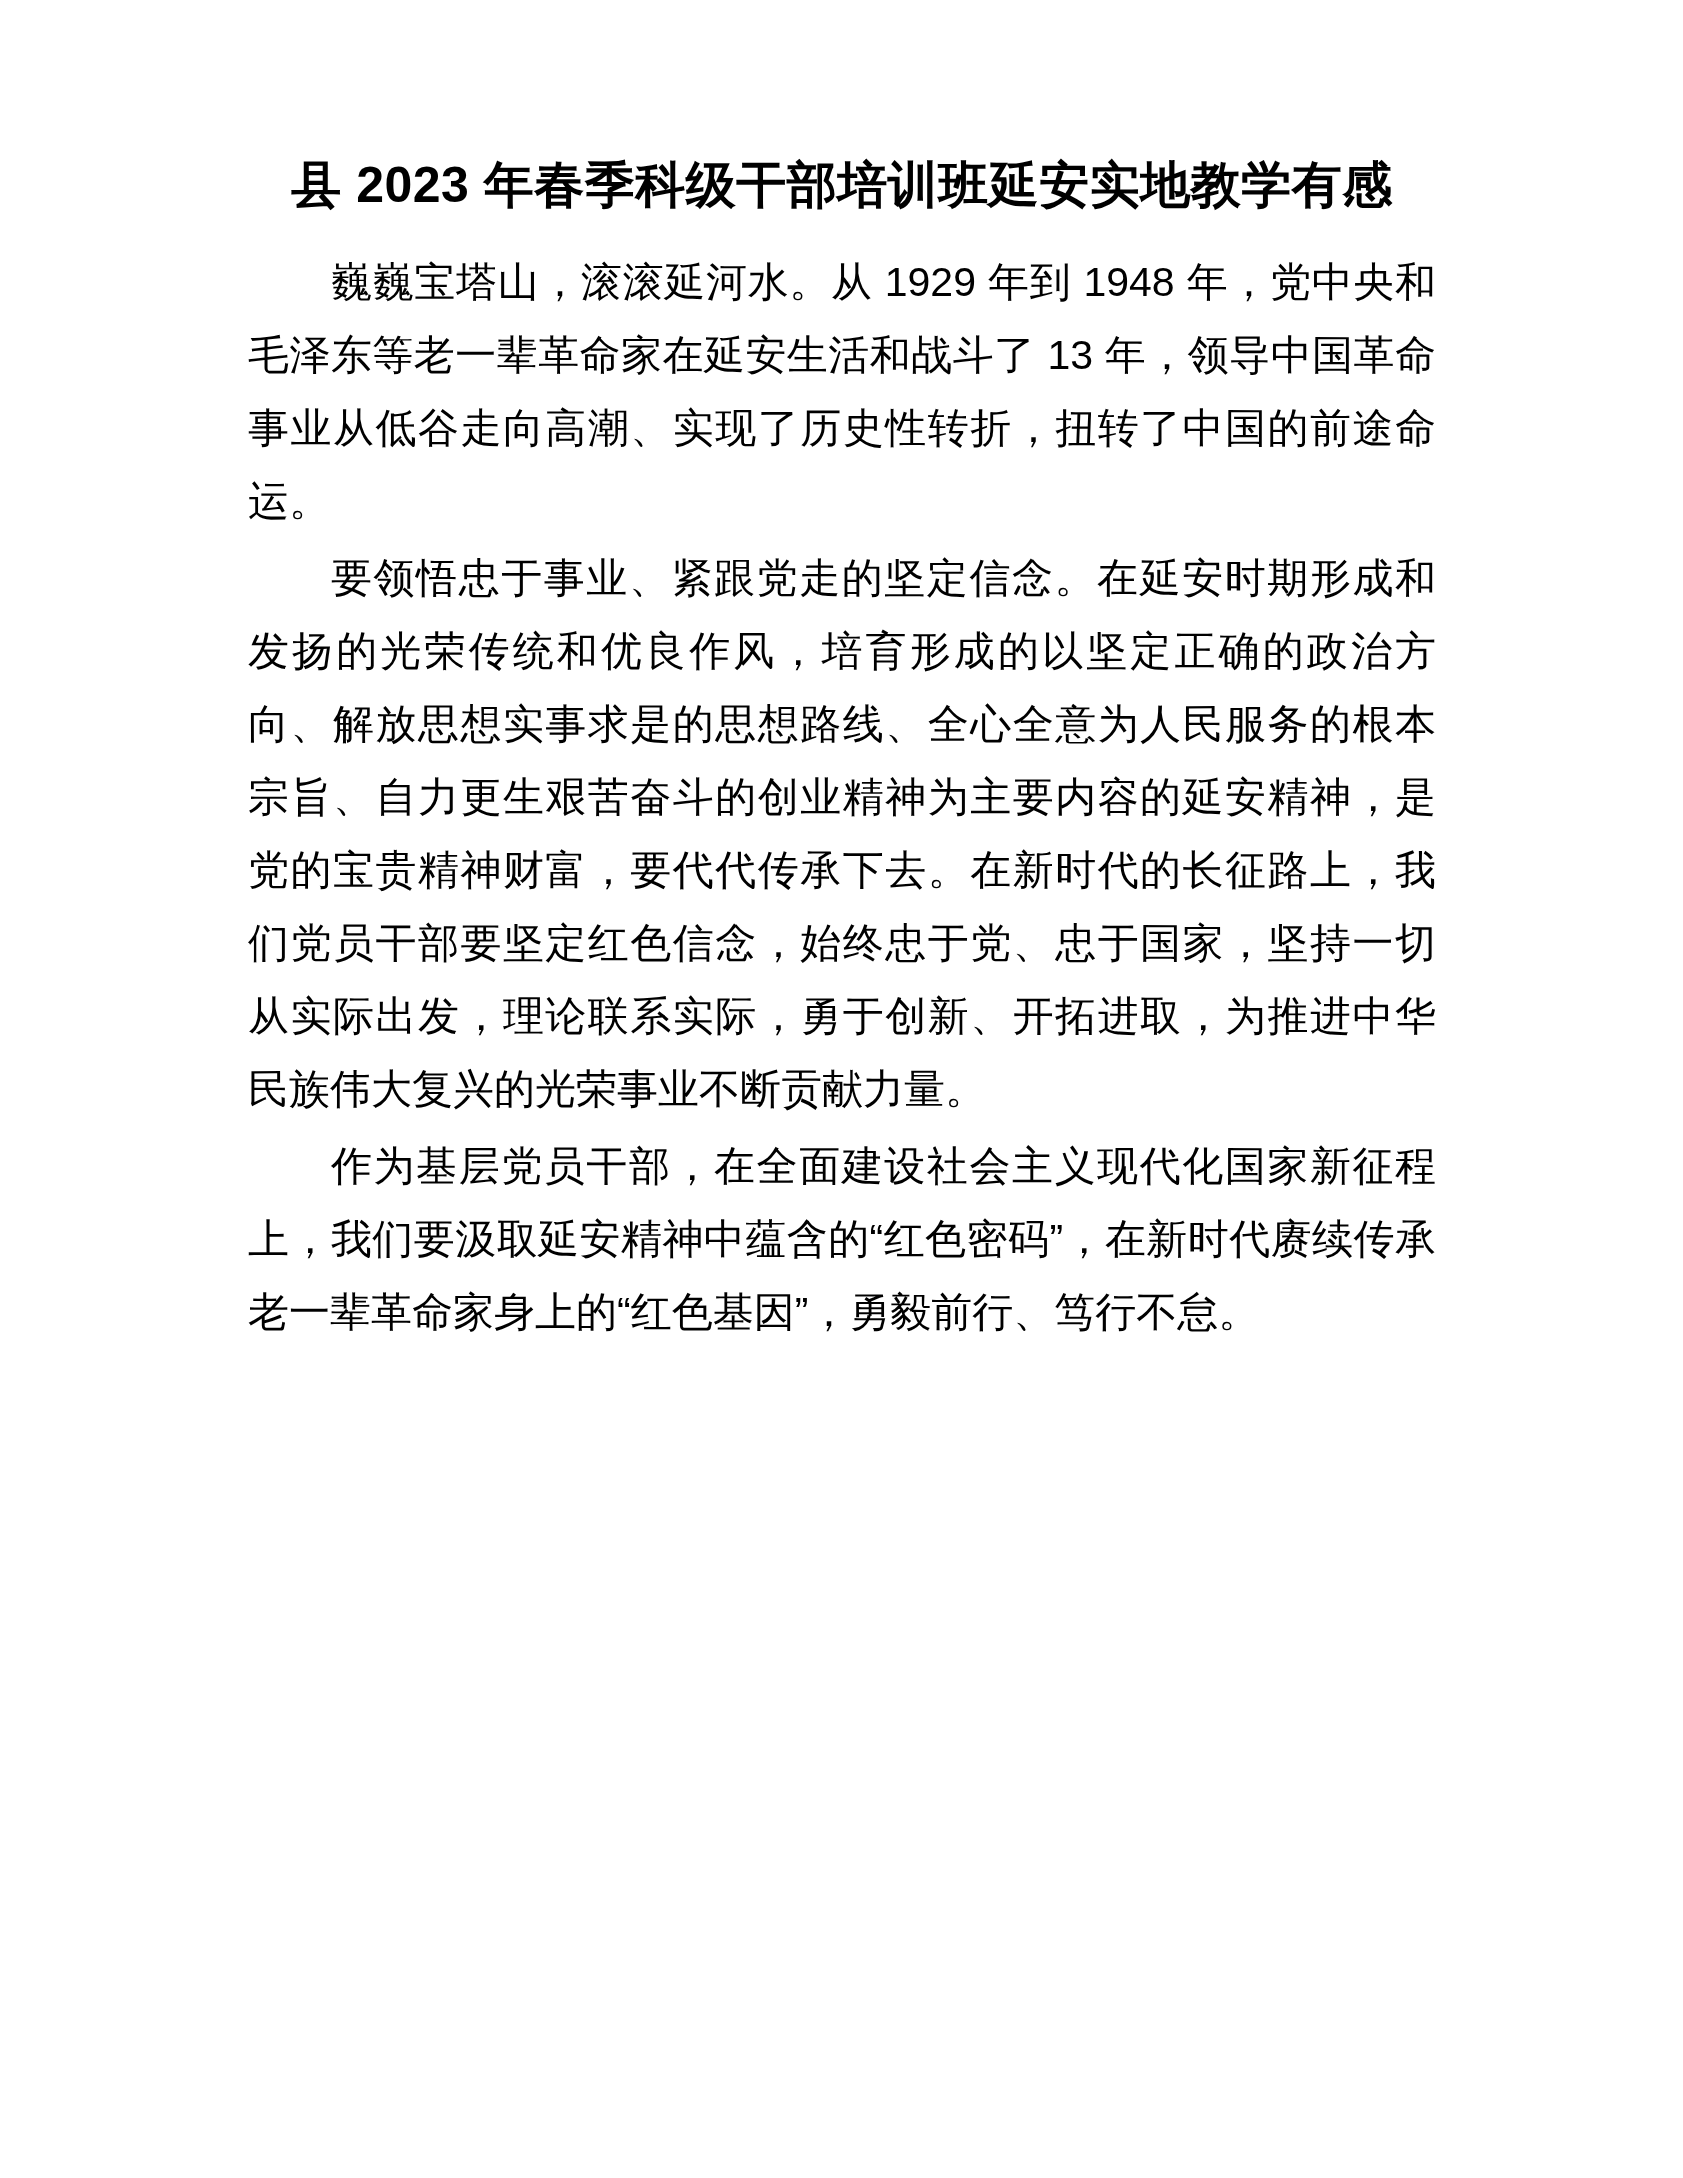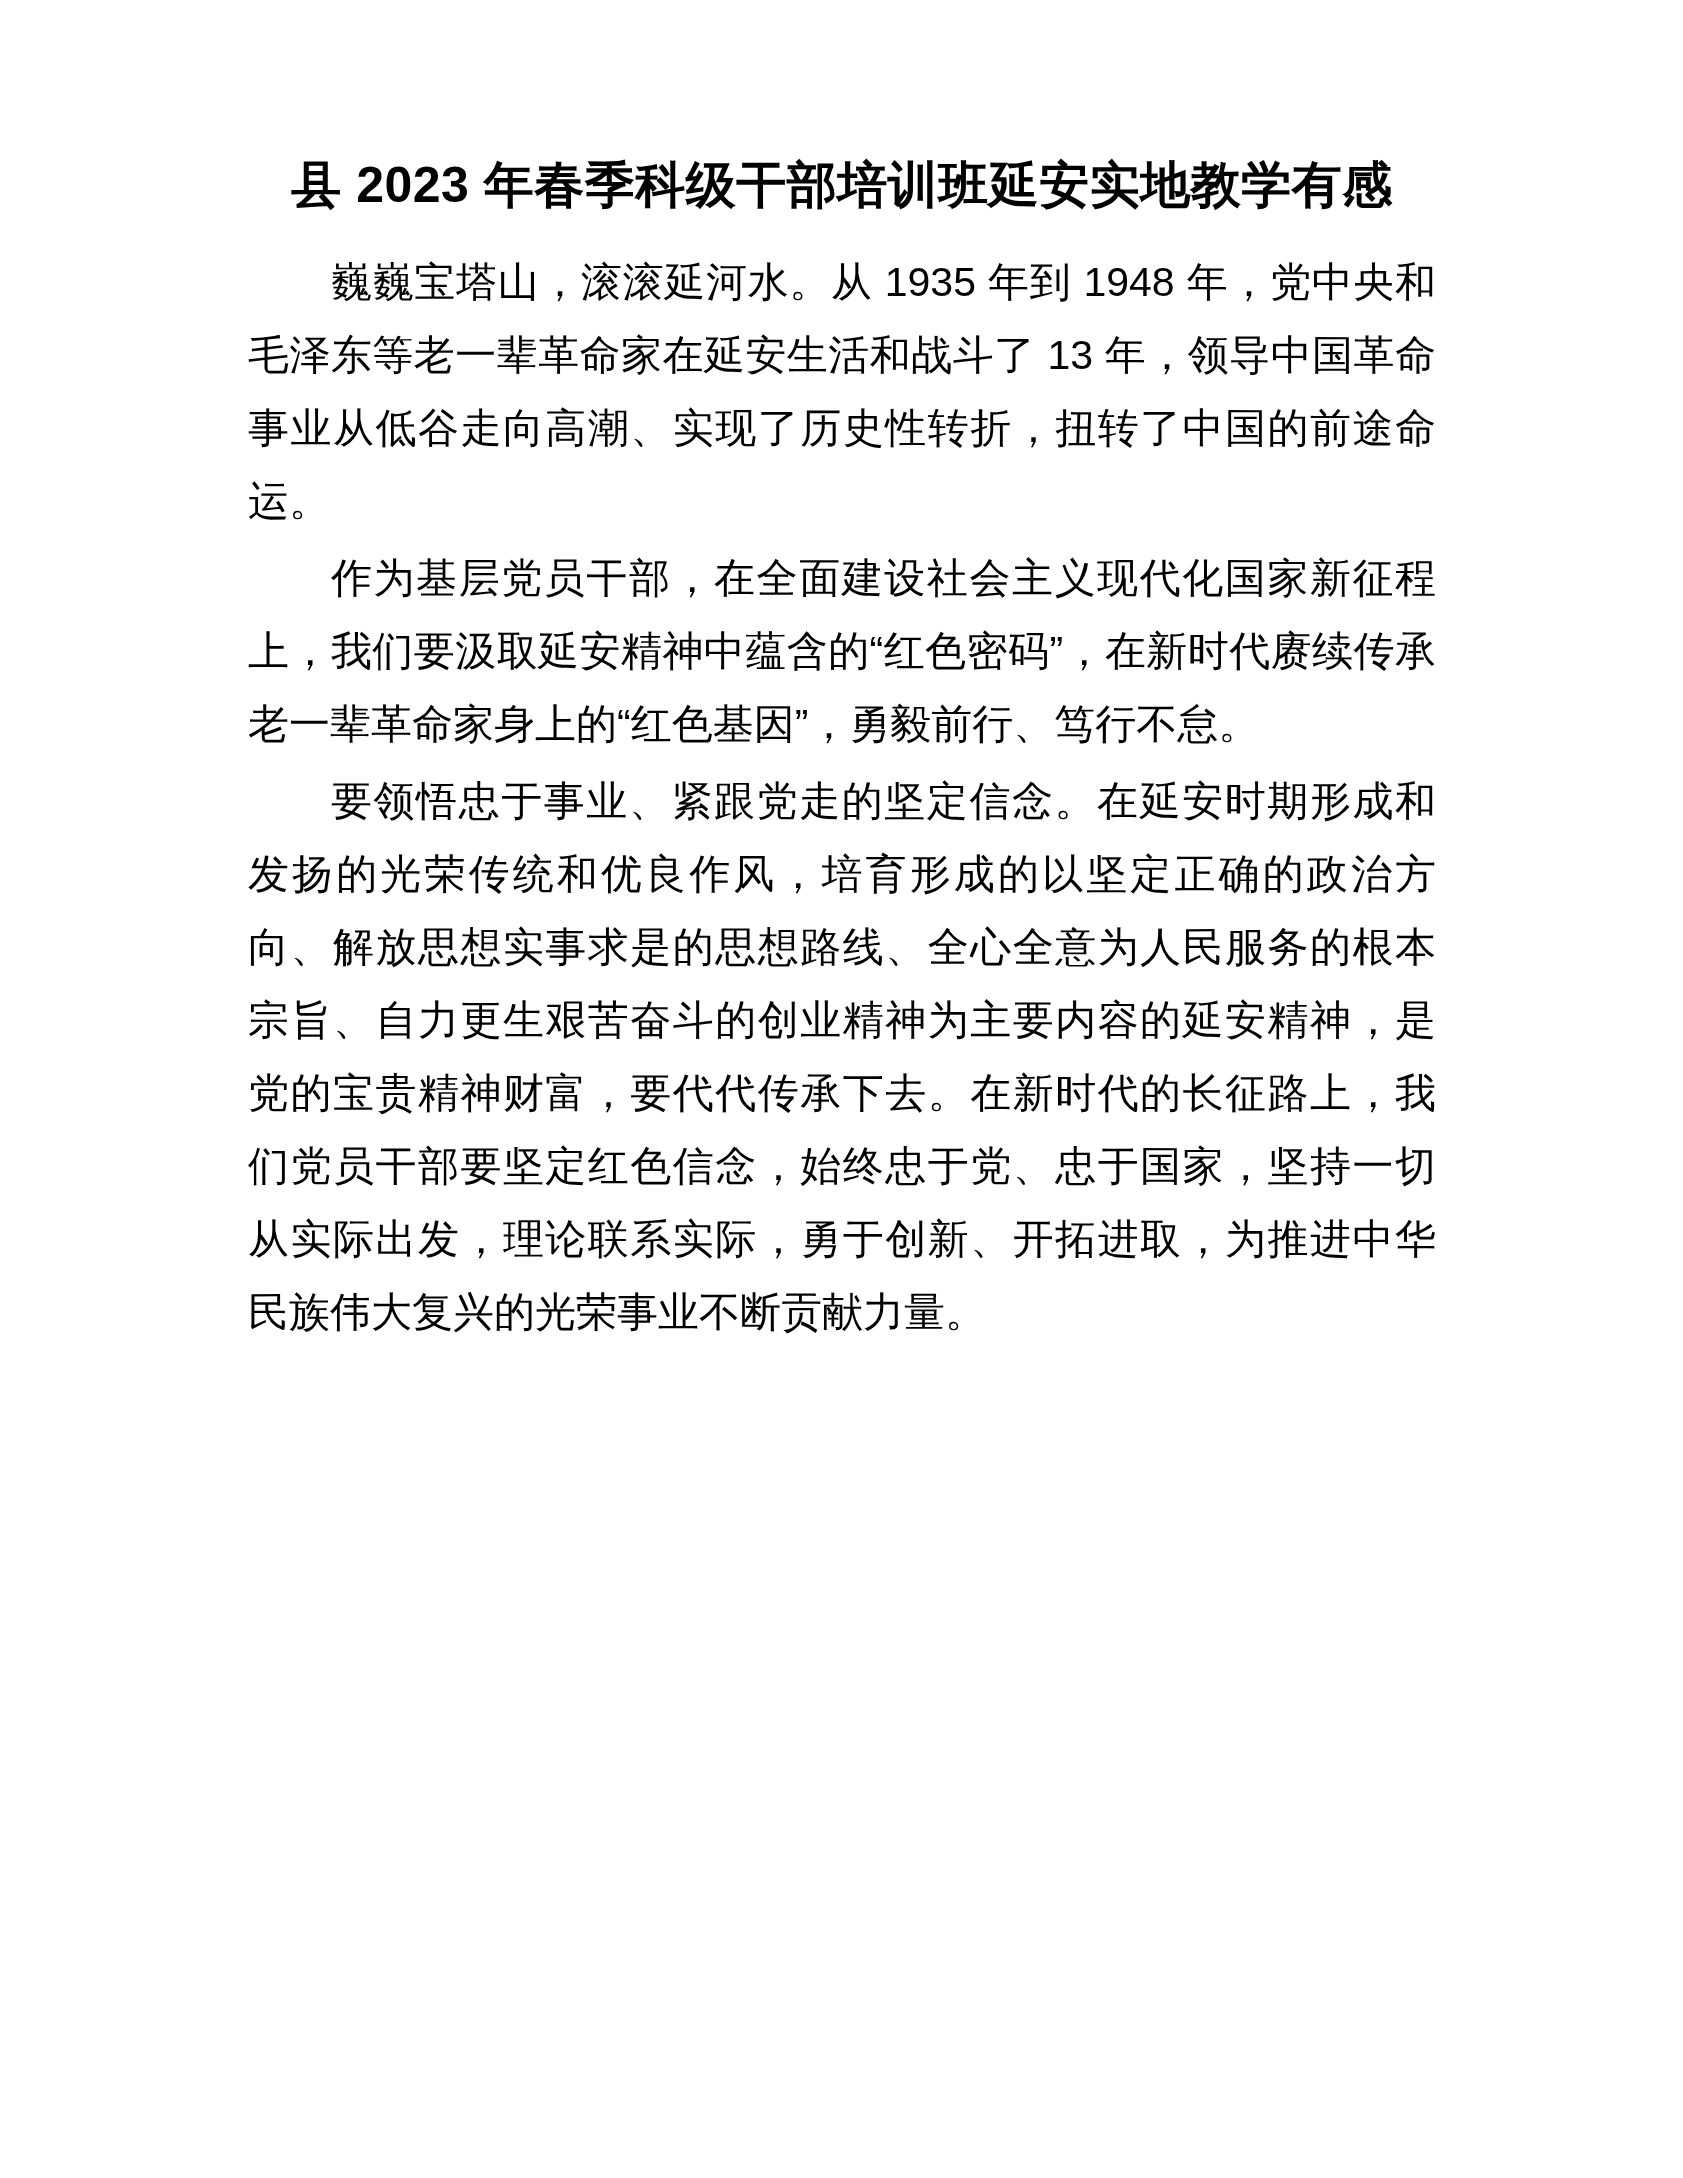--- a/index.html
+++ b/index.html
@@ -51,22 +51,22 @@
   }
 </style>
 </head>
 <body>
 
 <div class="page">
   <div class="content">
 
     <h1 class="doc-title">县 2023 年春季科级干部培训班延安实地教学有感</h1>
 
-    <p class="para">巍巍宝塔山，滚滚延河水。从 1935 年到 1948 年，党中央和毛泽东等老一辈革命家在延安生活和战斗了 13 年，领导中国革命事业从低谷走向高潮、实现了历史性转折，扭转了中国的前途命运。</p>
+    <p class="para">巍巍宝塔山，滚滚延河水。从 1929 年到 1948 年，党中央和毛泽东等老一辈革命家在延安生活和战斗了 13 年，领导中国革命事业从低谷走向高潮、实现了历史性转折，扭转了中国的前途命运。</p>
 
 
+    <p class="para">要领悟忠于事业、紧跟党走的坚定信念。在延安时期形成和发扬的光荣传统和优良作风，培育形成的以坚定正确的政治方向、解放思想实事求是的思想路线、全心全意为人民服务的根本宗旨、自力更生艰苦奋斗的创业精神为主要内容的延安精神，是党的宝贵精神财富，要代代传承下去。在新时代的长征路上，我们党员干部要坚定红色信念，始终忠于党、忠于国家，坚持一切从实际出发，理论联系实际，勇于创新、开拓进取，为推进中华民族伟大复兴的光荣事业不断贡献力量。</p>
+
     <p class="para">作为基层党员干部，在全面建设社会主义现代化国家新征程上，我们要汲取延安精神中蕴含的“红色密码”，在新时代赓续传承老一辈革命家身上的“红色基因”，勇毅前行、笃行不怠。</p>
-
-    <p class="para">要领悟忠于事业、紧跟党走的坚定信念。在延安时期形成和发扬的光荣传统和优良作风，培育形成的以坚定正确的政治方向、解放思想实事求是的思想路线、全心全意为人民服务的根本宗旨、自力更生艰苦奋斗的创业精神为主要内容的延安精神，是党的宝贵精神财富，要代代传承下去。在新时代的长征路上，我们党员干部要坚定红色信念，始终忠于党、忠于国家，坚持一切从实际出发，理论联系实际，勇于创新、开拓进取，为推进中华民族伟大复兴的光荣事业不断贡献力量。</p>
 
   </div>
 </div>
 
 
 </body></html>

